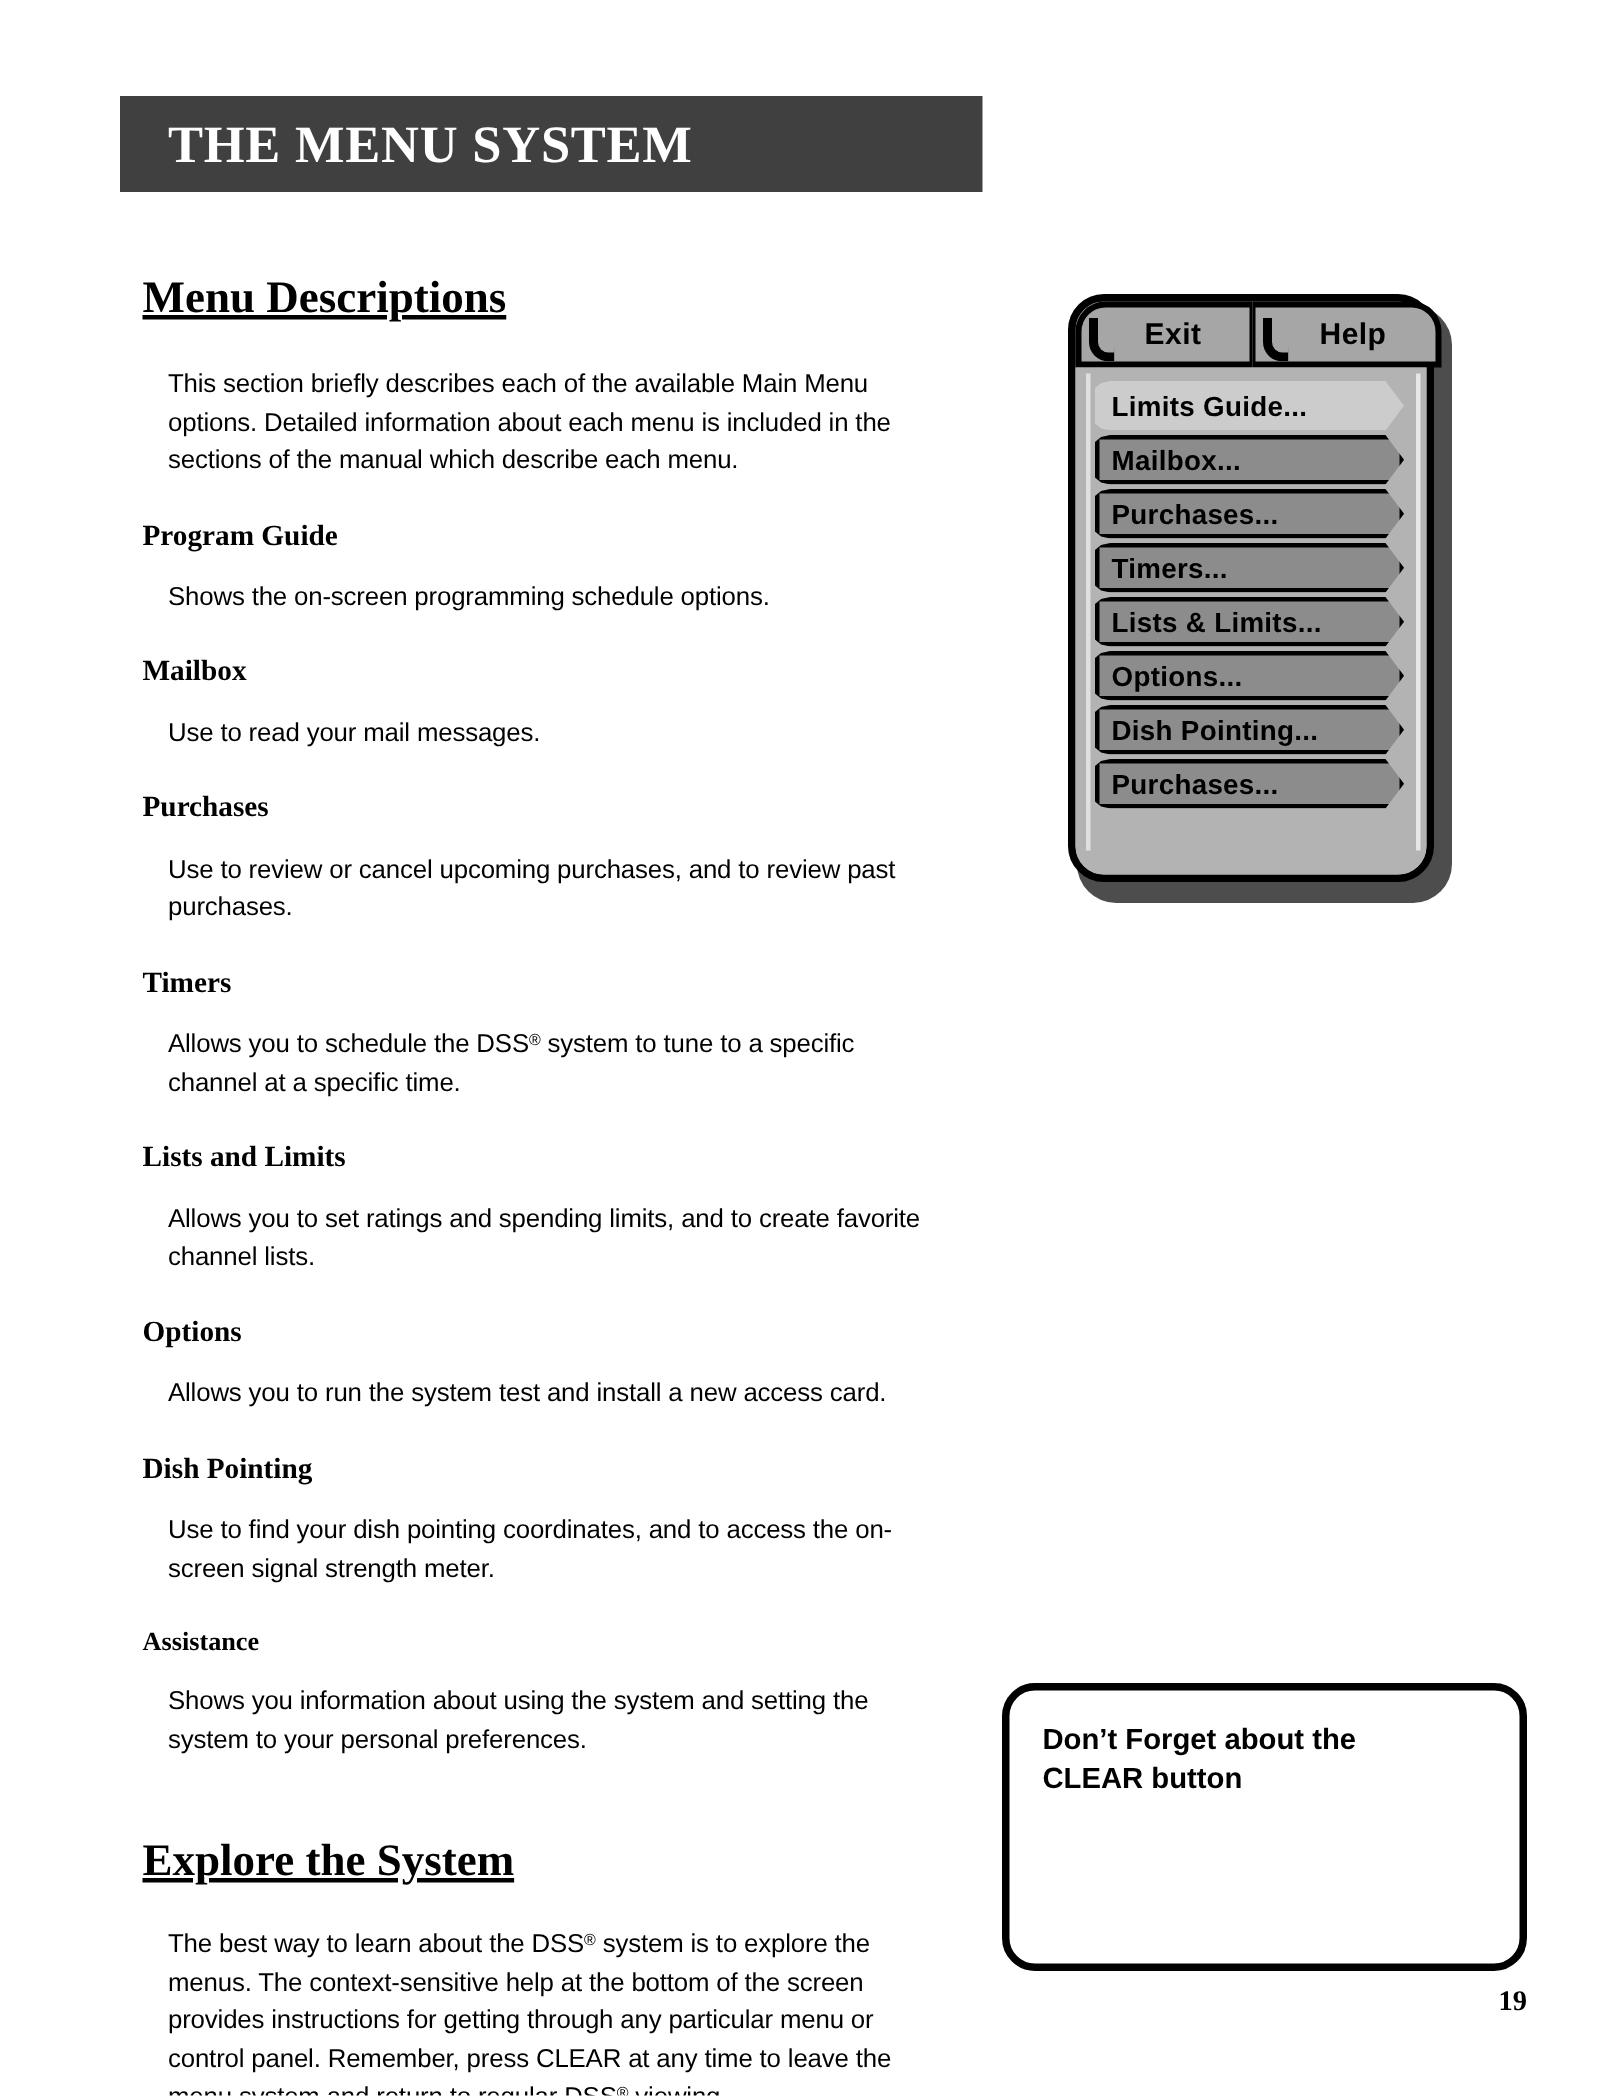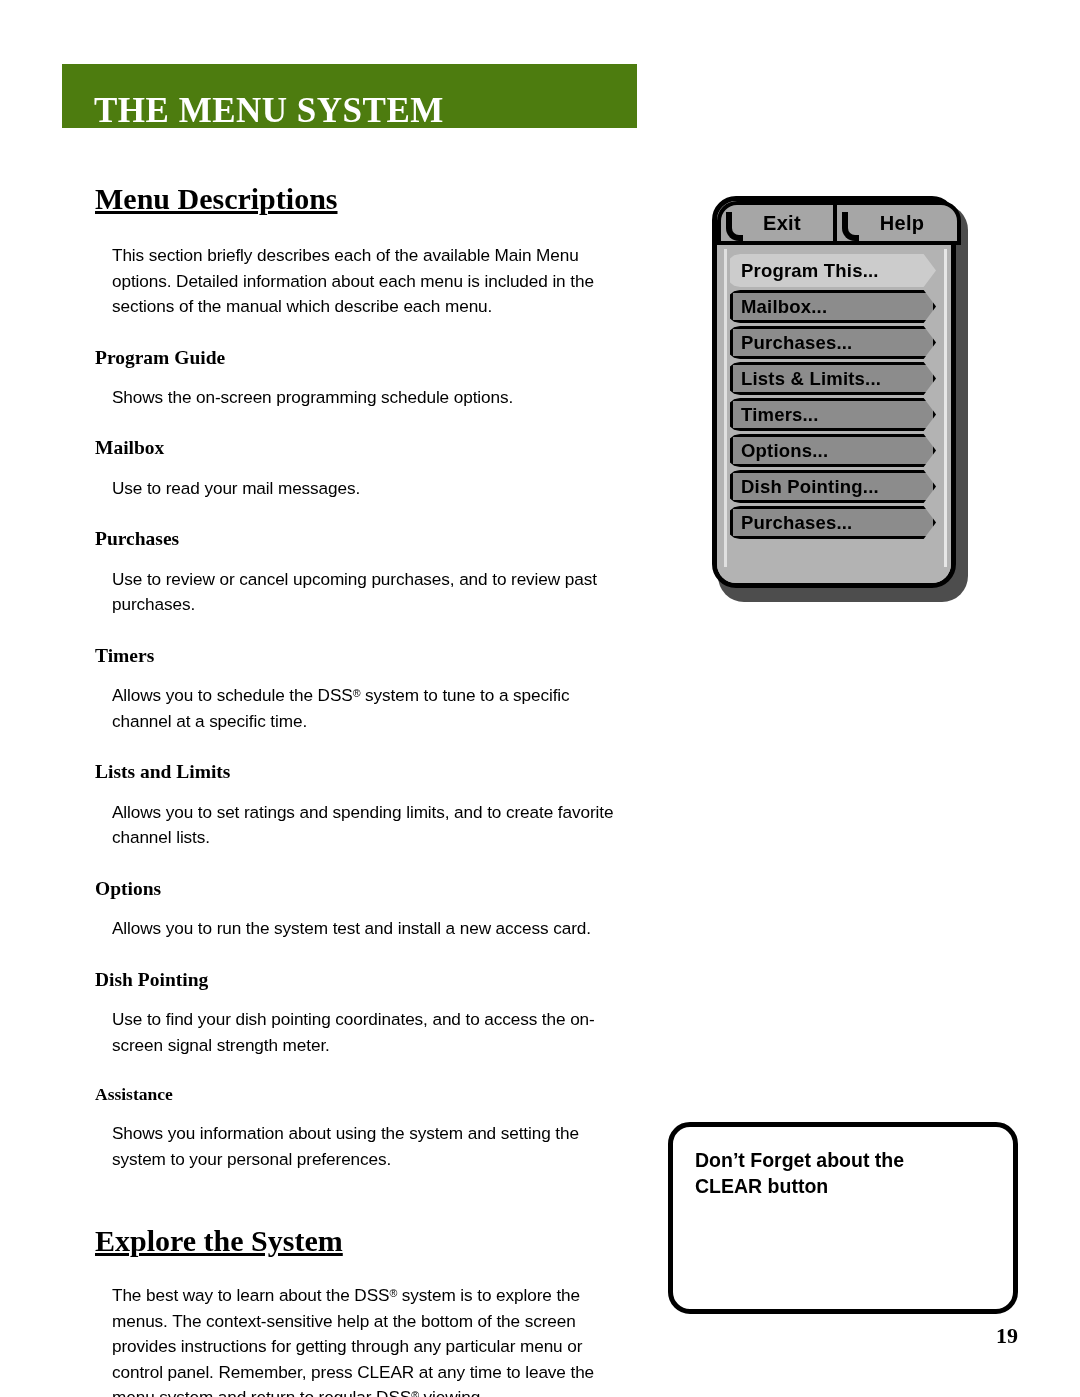--- a/index.html
+++ b/index.html
@@ -12,27 +12,27 @@
     height: 1397px;
     position: relative;
     font-family: "Liberation Sans", sans-serif;
     color: #000000;
     overflow: hidden;
   }
 
   
   .banner {
     position: absolute;
-    left: 62px;
+    left: 80px;
     top: 64px;
     width: 575px;
     height: 64px;
-    background: #4d7c0f;
+    background: #404040;
     display: flex;
-    align-items: flex-end;
+    align-items: center;
   }
   .banner-title {
     font-family: "Liberation Serif", serif;
     font-weight: bold;
     font-size: 35px;
     letter-spacing: 0.5px;
     color: #ffffff;
     padding-left: 32px;
     line-height: 1;
   }
@@ -240,21 +240,21 @@
     margin: 0;
   }
 
   
   .page-number {
     position: absolute;
     right: 62px;
     top: 1325px;
     font-family: "Liberation Serif", serif;
     font-weight: bold;
-    font-size: 22px;
+    font-size: 19px;
     line-height: 1;
   }
 </style>
 </head>
 <body>
 
 <div class="banner">
   <div class="banner-title">THE MENU SYSTEM</div>
 </div>
 
@@ -304,33 +304,33 @@
       <span>Exit</span>
     </div>
     <div class="osd-tab help">
       <span class="corner-bracket"></span>
       <span>Help</span>
     </div>
   </div>
 
   <div class="osd-body">
     <div class="osd-btn selected">
-      <span>Program This...</span>
+      <span>Limits Guide...</span>
     </div>
     <div class="osd-btn">
       <span>Mailbox...</span>
     </div>
     <div class="osd-btn">
       <span>Purchases...</span>
     </div>
     <div class="osd-btn">
+      <span>Timers...</span>
+    </div>
+    <div class="osd-btn">
       <span>Lists &amp; Limits...</span>
-    </div>
-    <div class="osd-btn">
-      <span>Timers...</span>
     </div>
     <div class="osd-btn">
       <span>Options...</span>
     </div>
     <div class="osd-btn">
       <span>Dish Pointing...</span>
     </div>
     <div class="osd-btn">
       <span>Purchases...</span>
     </div>

